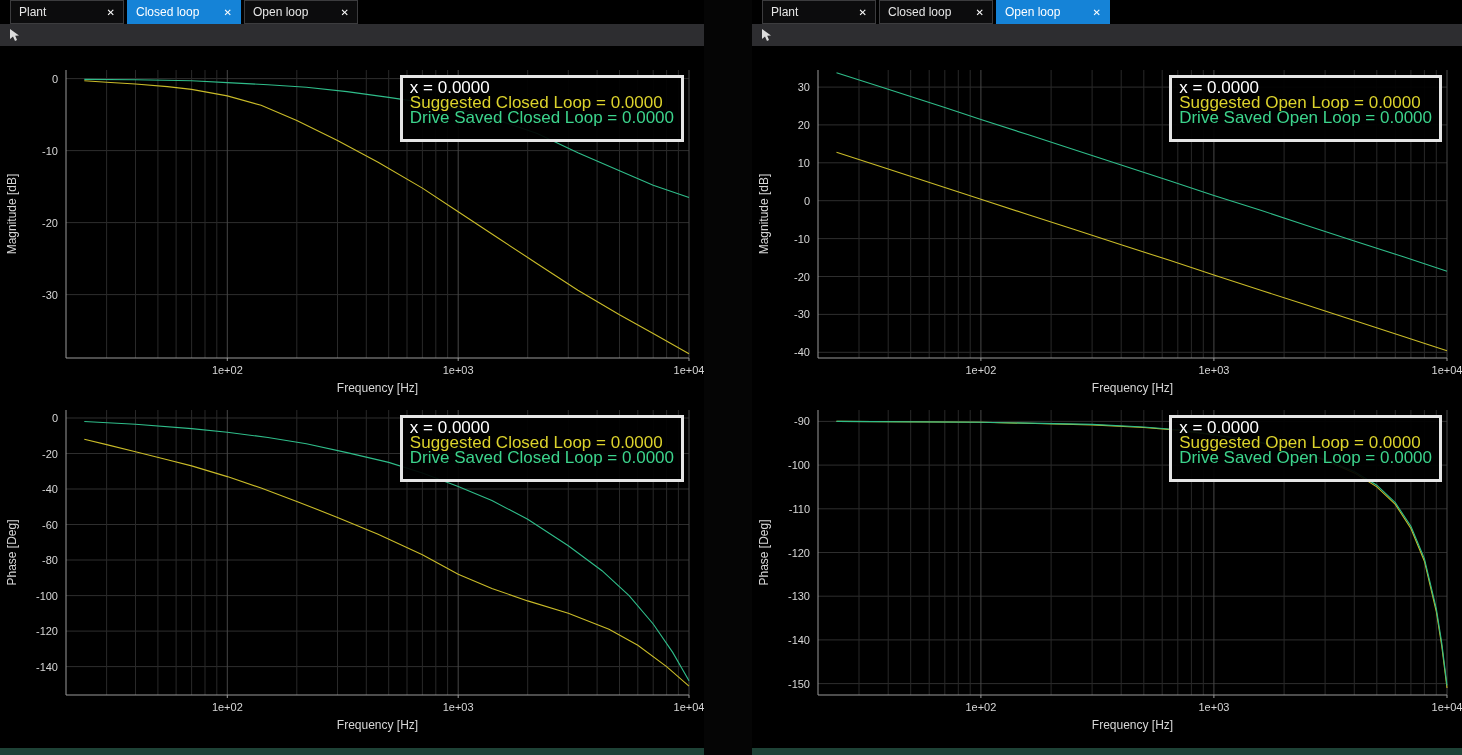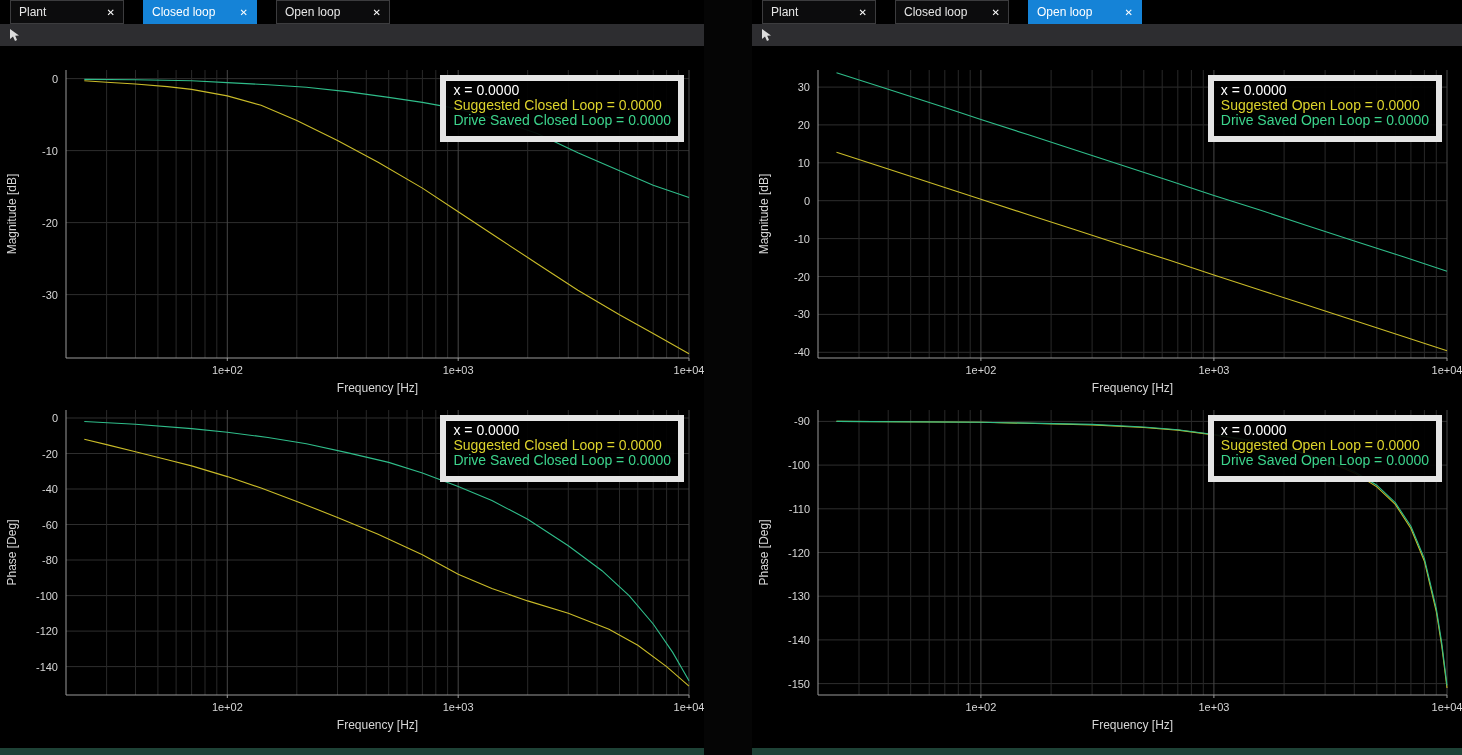--- a/index.html
+++ b/index.html
@@ -5,40 +5,40 @@
   * { box-sizing: border-box; margin: 0; padding: 0; }
   html,body { background:#050505; }
   body {
     width:1462px; height:755px; position:relative; overflow:hidden;
     font-family:"Liberation Sans", sans-serif;
   }
   .panel { position:absolute; top:0; height:755px; background:#000; }
   .panel-left  { left:0;   width:704px; }
   .panel-right { left:752px; width:710px; }
 
-  .tabbar { height:24px; display:flex; align-items:stretch; padding-left:10px; gap:19px; background:#000; }
+  .tabbar { height:24px; display:flex; align-items:stretch; padding-left:10px; gap:3px; background:#000; }
   .tab {
     width:114px; display:flex; align-items:center; justify-content:space-between;
     padding:0 8px; border:1px solid #3c3c3e; background:#0c0c0d; color:#e6e6e6;
     font-size:12px; cursor:pointer;
   }
   .tab.active { background:#1583d7; border-color:#1583d7; color:#fff; }
   .tab-label { pointer-events:none; }
   .tab-close { font-size:10px; color:#fff; margin-left:6px; cursor:pointer; }
 
   .toolbar { height:22px; background:#2d2d30; display:flex; align-items:center; padding:0 8px; }
   .tool-icon { display:inline-flex; width:14px; height:14px; align-items:center; justify-content:center; cursor:pointer; }
 
   .charts { position:absolute; top:46px; left:0; right:0; }
   .chart { position:relative; height:351px; }
   .chart svg.plot { position:absolute; left:0; top:0; }
 
   .legend {
-    position:absolute; border:6px solid #e5e5e5; background:rgba(0,0,0,0.92);
-    padding:2px 7px 8px 7px; font-size:14px; line-height:15px; white-space:nowrap;
+    position:absolute; border:3px solid #e5e5e5; background:rgba(0,0,0,0.92);
+    padding:2px 7px 14px 7px; font-size:17px; line-height:15px; white-space:nowrap;
   }
   .legend span { display:block; }
 
   .statusbar { position:absolute; bottom:0; left:0; right:0; height:7px; background:#1e4236; }
 </style>
 </head>
 <body>
 
 <section class="panel panel-left">
   <header class="tabbar">

